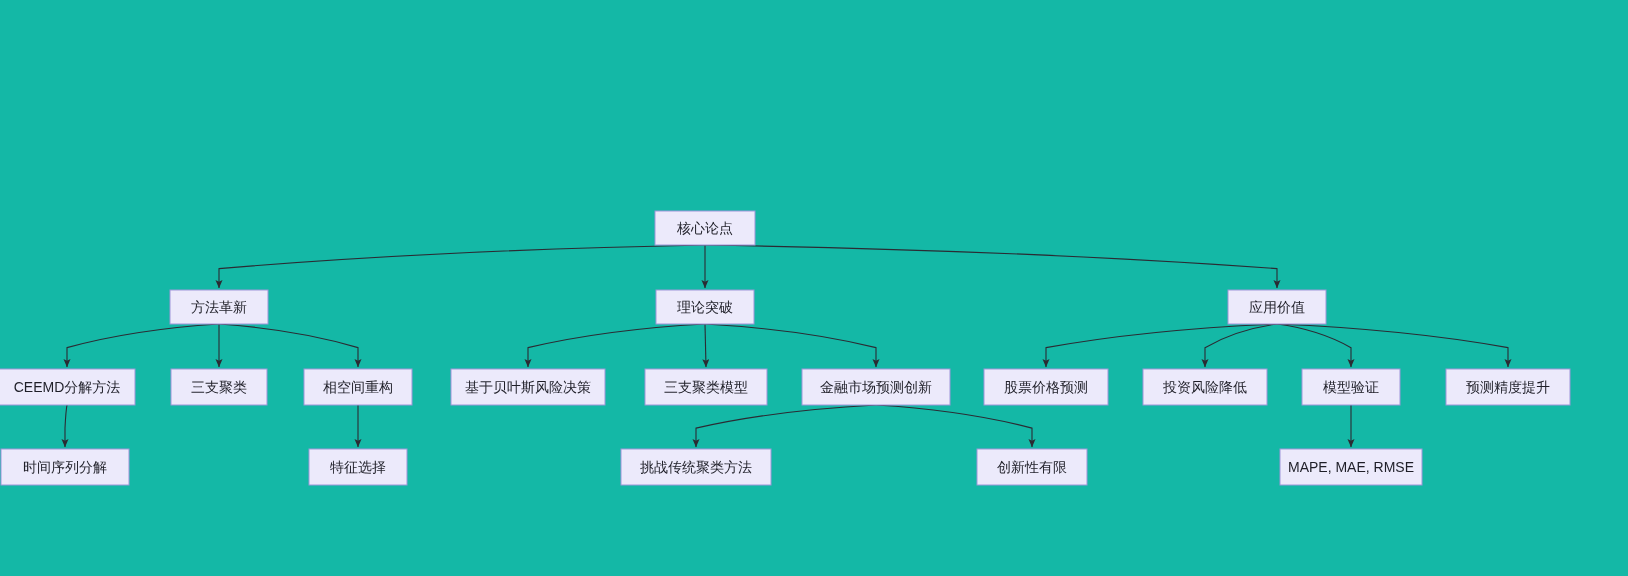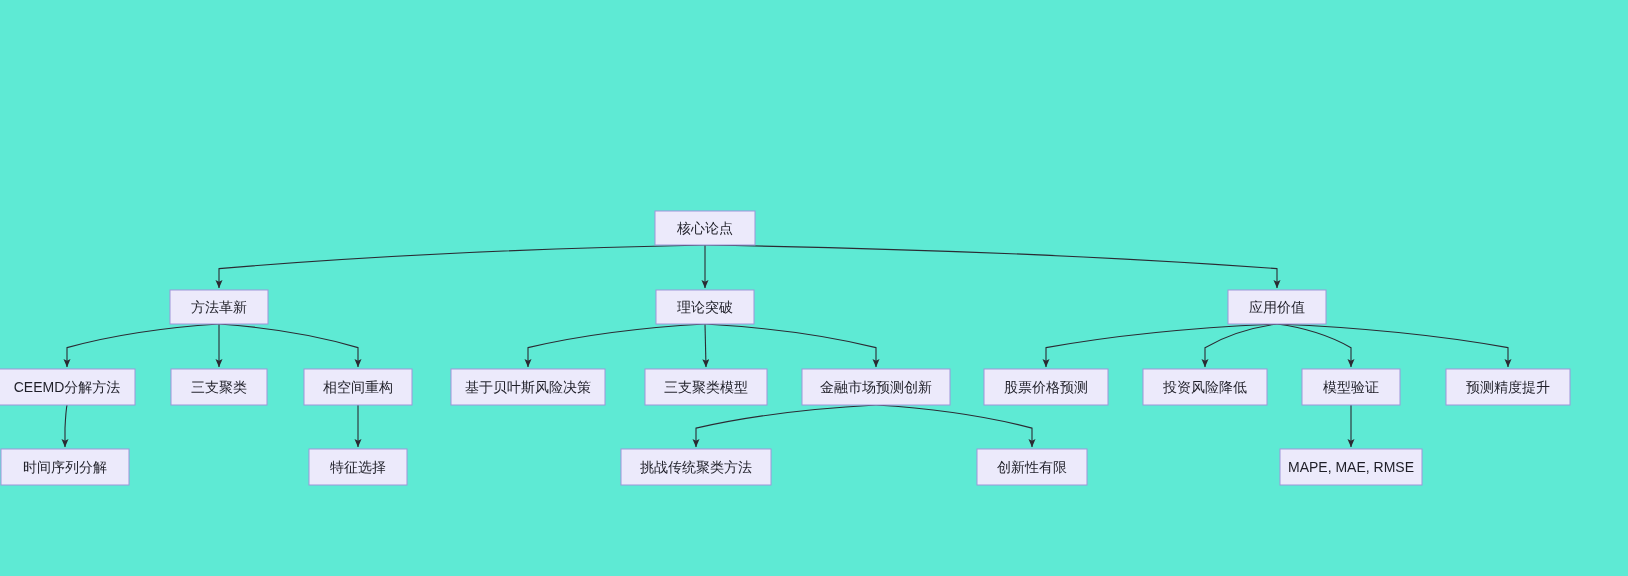--- a/index.html
+++ b/index.html
@@ -10,21 +10,21 @@
   body {
     width: 1628px;
     height: 576px;
     font-family: "Liberation Sans", "DejaVu Sans", sans-serif;
     overflow: hidden;
   }
   #diagram-root {
     position: relative;
     width: 1628px;
     height: 576px;
-    background: #5eead4;
+    background: #14b8a6;
   }
   svg#flow {
     position: absolute;
     top: 0;
     left: 0;
     width: 1628px;
     height: 576px;
     display: block;
   }
   .node-rect {

